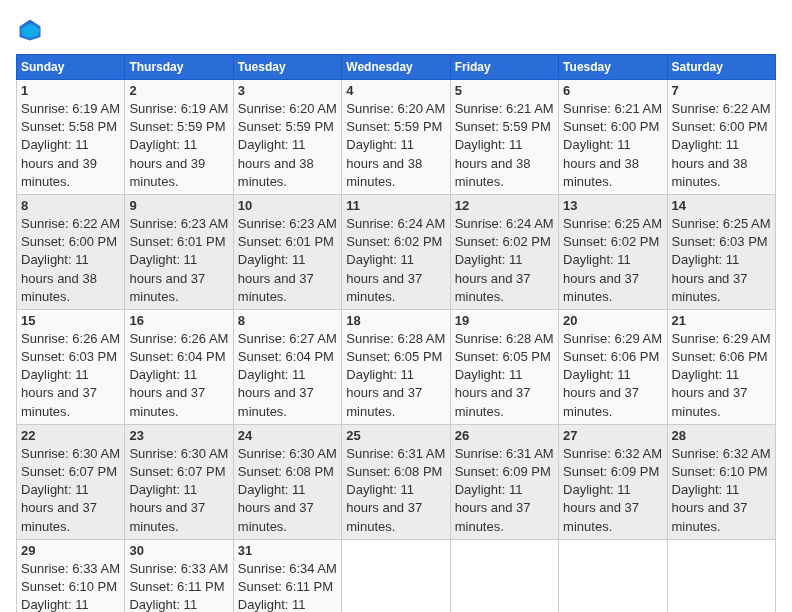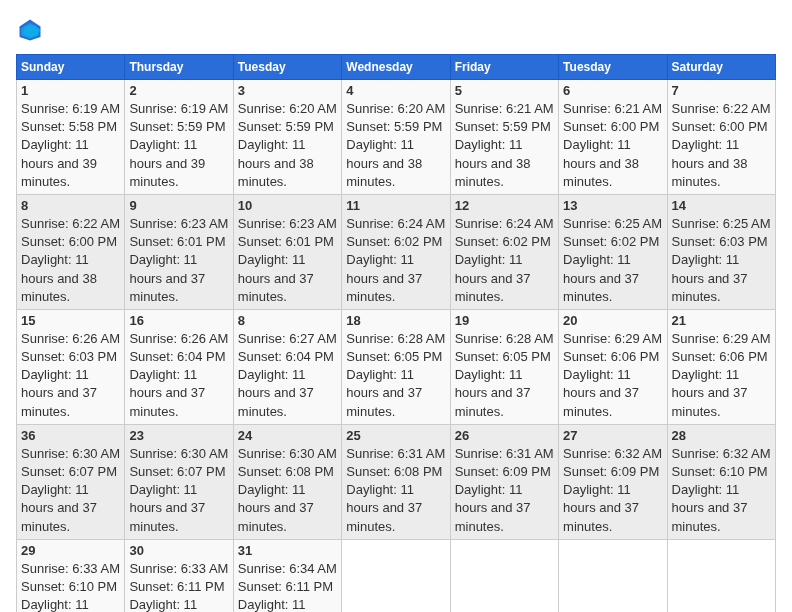--- a/index.html
+++ b/index.html
@@ -302,21 +302,21 @@
           <span class="day-number">21</span>
           <div class="day-info">
             Sunrise: 6:29 AM<br>
             Sunset: 6:06 PM<br>
             Daylight: 11 hours and 37 minutes.
           </div>
         </td>
         </tr>
         <tr>
           <td>
-          <span class="day-number">36</span>
+          <span class="day-number">22</span>
           <div class="day-info">
             Sunrise: 6:30 AM<br>
             Sunset: 6:07 PM<br>
             Daylight: 11 hours and 37 minutes.
           </div>
         </td>
           <td>
           <span class="day-number">23</span>
           <div class="day-info">
             Sunrise: 6:30 AM<br>

